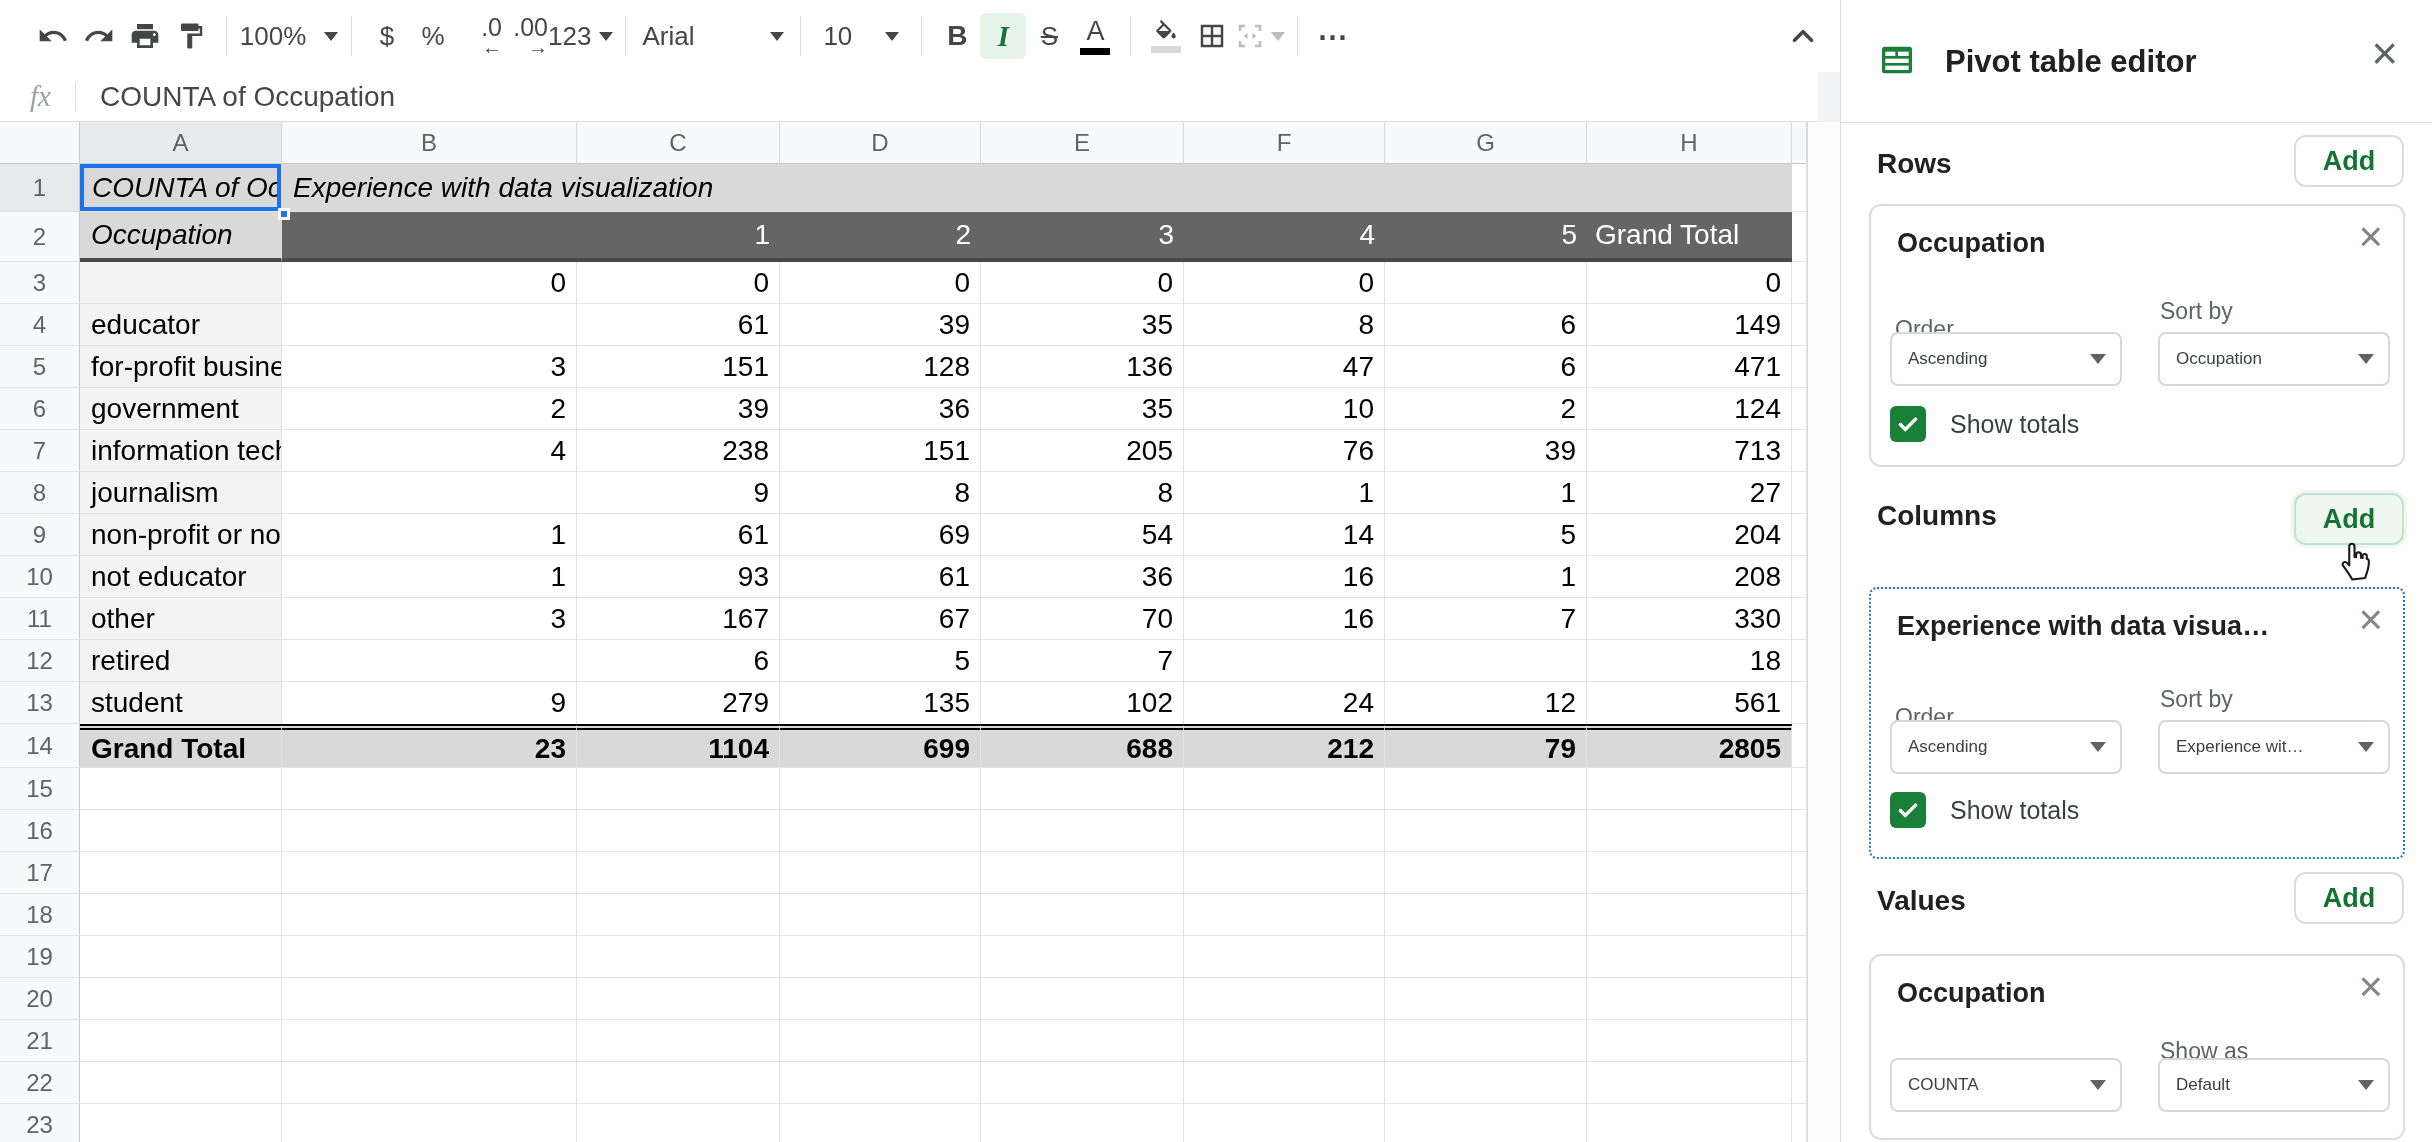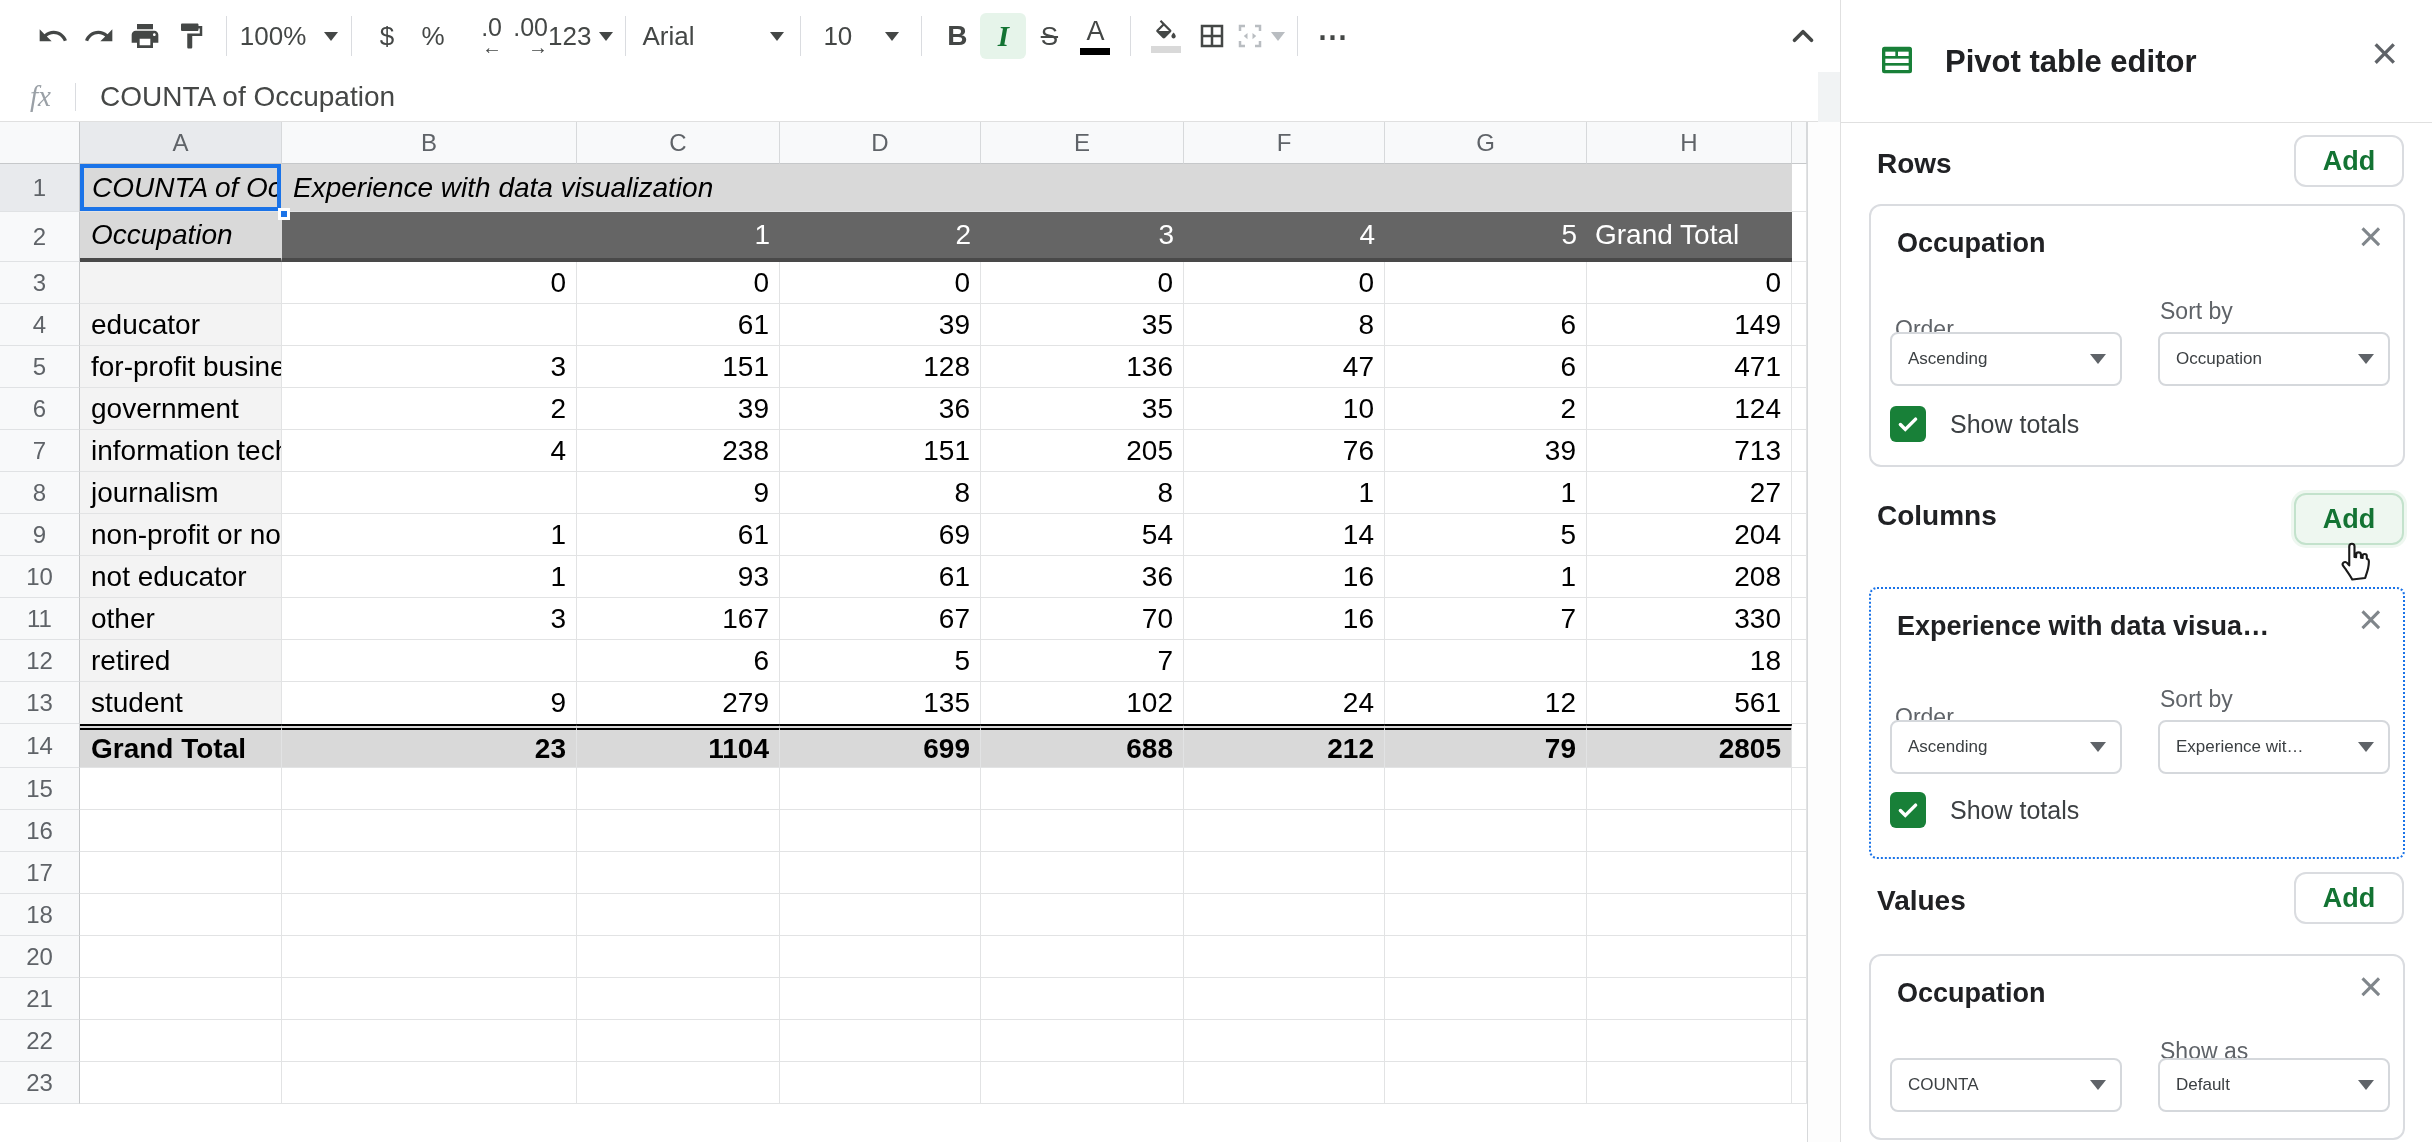--- a/index.html
+++ b/index.html
@@ -458,20 +458,32 @@
         <div class="g-c" style="width: 295px;"></div>
         <div class="g-c" style="width: 203px;"></div>
         <div class="g-c" style="width: 201px;"></div>
         <div class="g-c" style="width: 203px;"></div>
         <div class="g-c" style="width: 201px;"></div>
         <div class="g-c" style="width: 202px;"></div>
         <div class="g-c" style="width: 205px;"></div>
         <div class="g-c" style="width: 15px;"></div>
       </div>
       <div class="g-row" style="height: 42px;">
+        <div class="g-rh">19</div>
+        <div class="g-c" style="width: 202px;"></div>
+        <div class="g-c" style="width: 295px;"></div>
+        <div class="g-c" style="width: 203px;"></div>
+        <div class="g-c" style="width: 201px;"></div>
+        <div class="g-c" style="width: 203px;"></div>
+        <div class="g-c" style="width: 201px;"></div>
+        <div class="g-c" style="width: 202px;"></div>
+        <div class="g-c" style="width: 205px;"></div>
+        <div class="g-c" style="width: 15px;"></div>
+      </div>
+      <div class="g-row" style="height: 42px;">
         <div class="g-rh">20</div>
         <div class="g-c" style="width: 202px;"></div>
         <div class="g-c" style="width: 295px;"></div>
         <div class="g-c" style="width: 203px;"></div>
         <div class="g-c" style="width: 201px;"></div>
         <div class="g-c" style="width: 203px;"></div>
         <div class="g-c" style="width: 201px;"></div>
         <div class="g-c" style="width: 202px;"></div>
         <div class="g-c" style="width: 205px;"></div>
         <div class="g-c" style="width: 15px;"></div>

